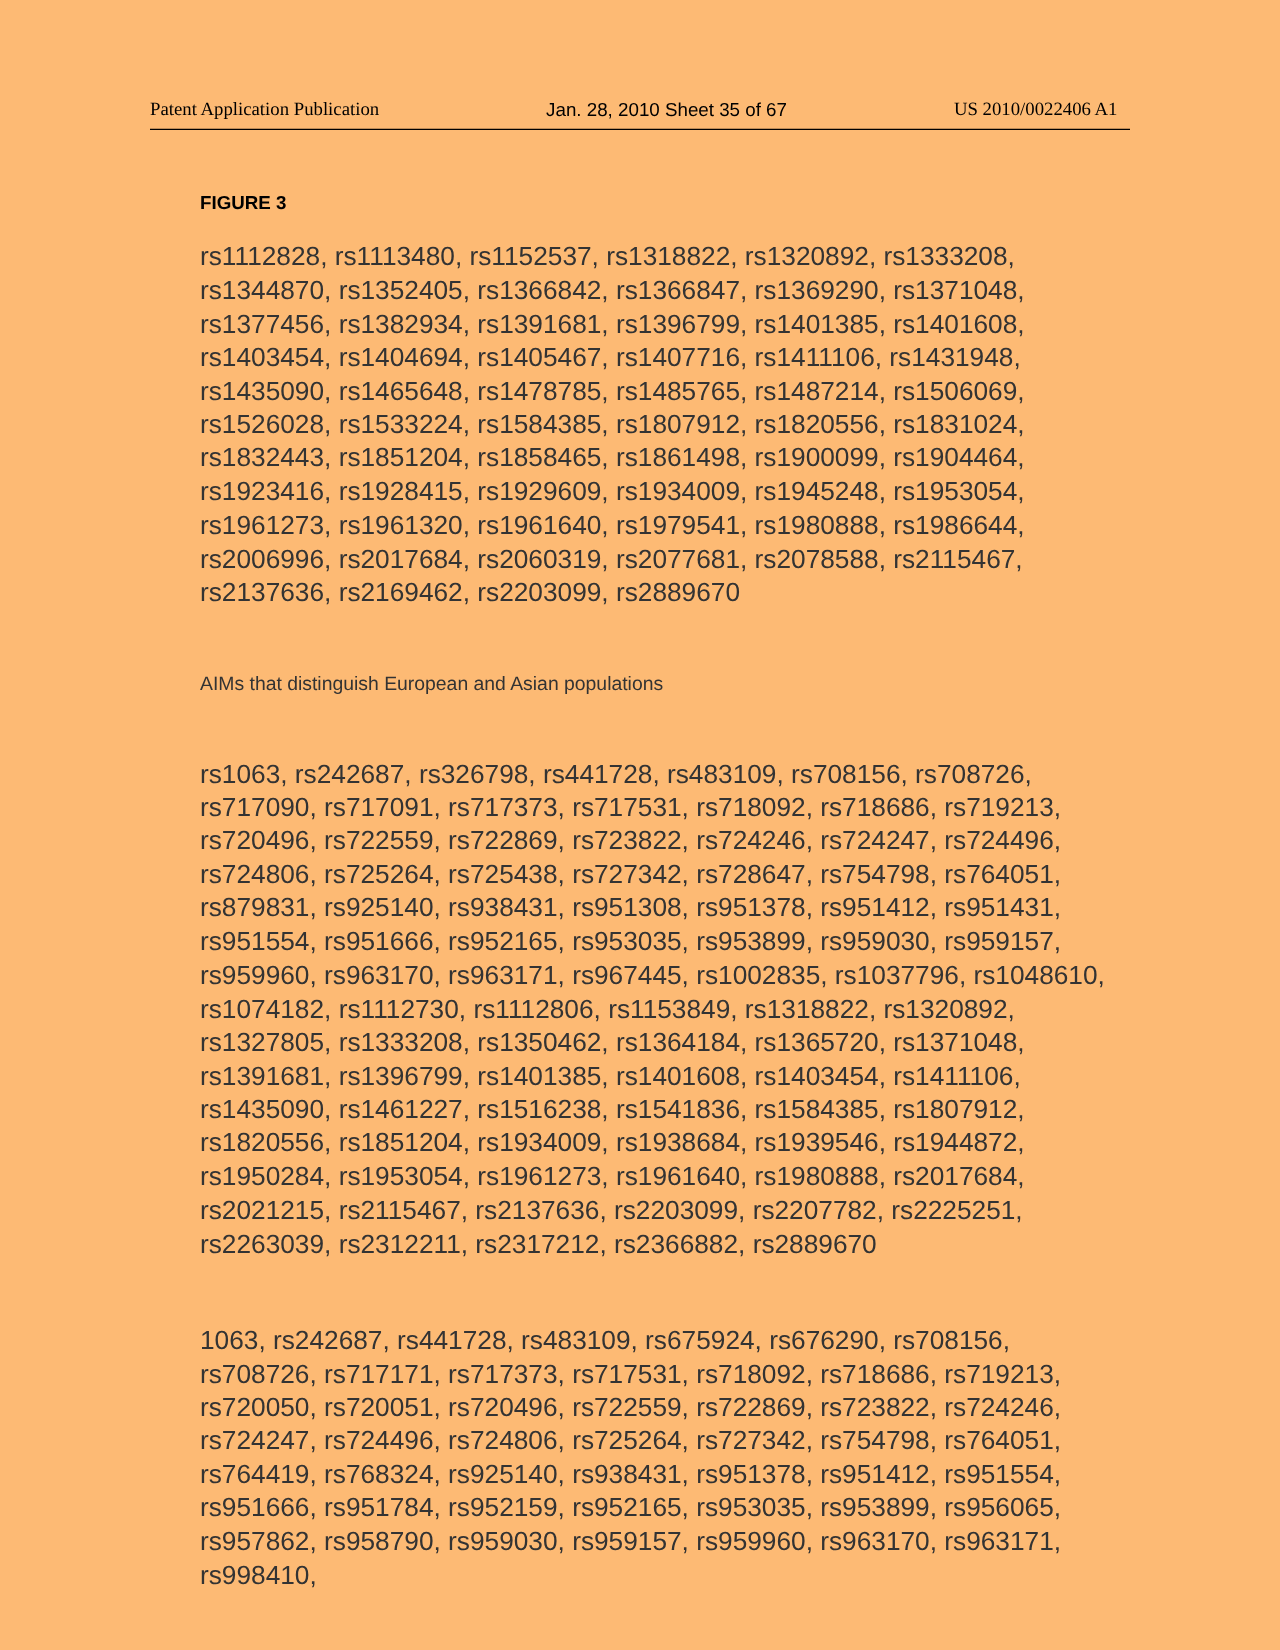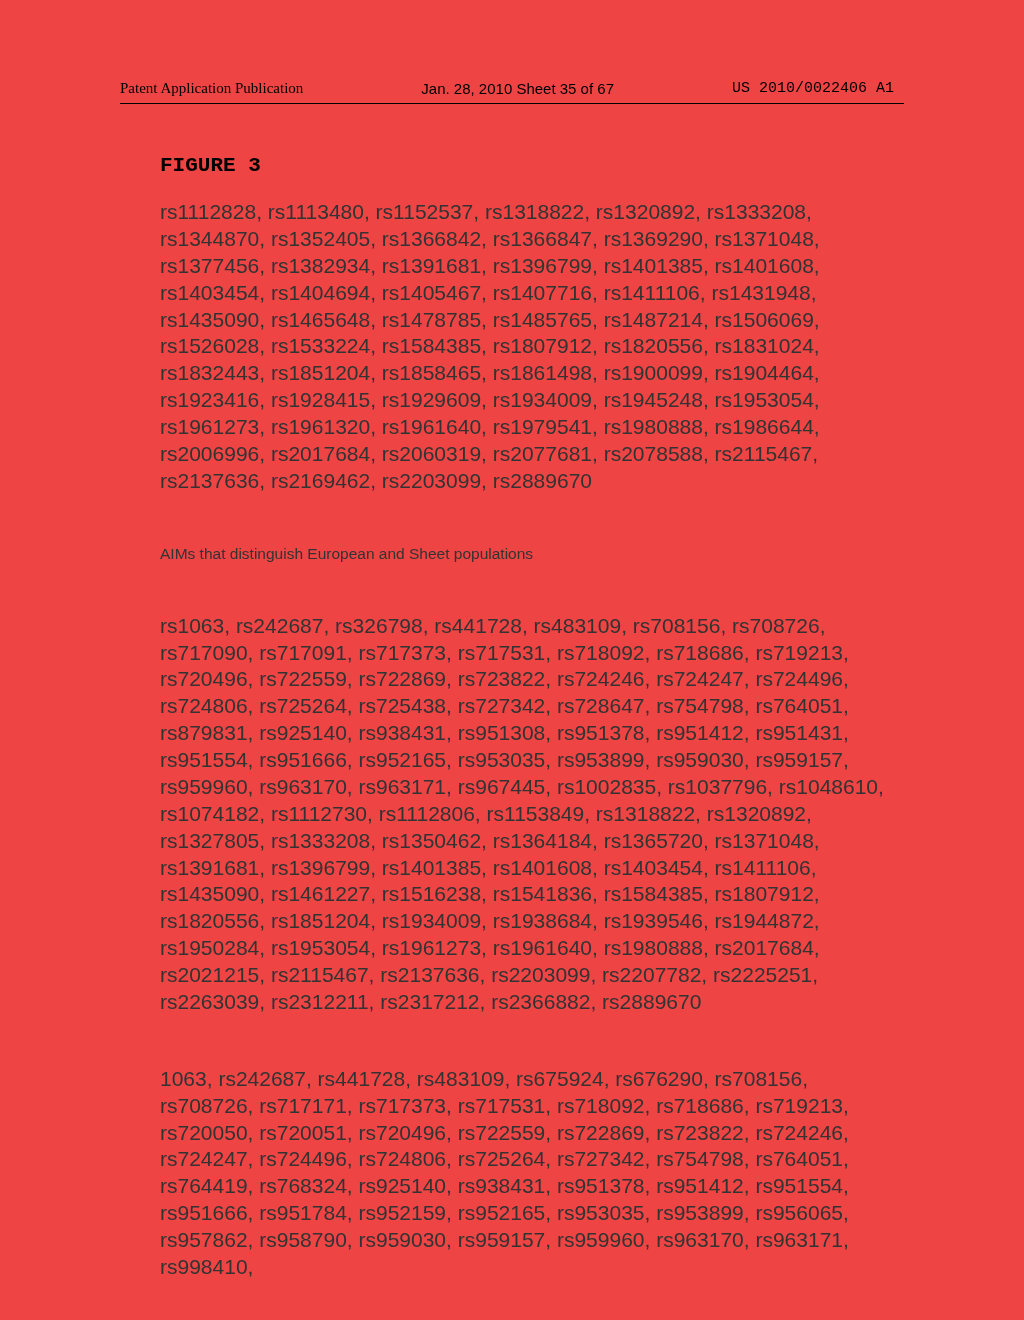--- a/index.html
+++ b/index.html
@@ -4,55 +4,55 @@
   <style>
     body {
       margin: 0;
       padding: 0;
       background: #e8e8e8;
       font-family: Arial, Helvetica, sans-serif;
     }
     .page {
       width: 1024px;
       height: 1320px;
-      background: #ef4444;
+      background: #fdba74;
       margin: 0 auto;
       box-sizing: border-box;
       padding: 80px 60px 60px 60px;
       position: relative;
     }
     .header {
       display: flex;
       justify-content: space-between;
       font-size: 15px;
       padding: 0 70px 0 60px;
       margin-bottom: 6px;
     }
     .header-left {
       font-family: 'Times New Roman', Times, serif;
       font-weight: normal;
     }
     .header-center {
       font-family: Liberation Sans, sans-serif;
     }
     .header-right {
-      font-family: Liberation Mono, monospace;
+      font-family: Liberation Serif, serif;
     }
     .divider {
       border: none;
       border-top: 1.5px solid #000;
       margin: 0 60px 50px 60px;
     }
     .content {
       padding: 0 70px 0 100px;
     }
     .figure-label {
-      font-family: Liberation Mono, monospace;
+      font-family: Liberation Sans, sans-serif;
       font-weight: bold;
-      font-size: 21px;
+      font-size: 15px;
       margin-bottom: 22px;
     }
     .snp-block {
       font-family: Arial, Helvetica, sans-serif;
       font-size: 21px;
       line-height: 1.28;
       color: #333;
       margin-bottom: 50px;
       word-wrap: break-word;
     }
@@ -72,20 +72,20 @@
     <span class="header-center">Jan. 28, 2010  Sheet 35 of 67</span>
     <span class="header-right">US 2010/0022406 A1</span>
   </div>
   <hr class="divider">
 
   <div class="content">
     <div class="figure-label">FIGURE 3</div>
 
     <div class="snp-block">rs1112828, rs1113480, rs1152537, rs1318822, rs1320892, rs1333208, rs1344870, rs1352405, rs1366842, rs1366847, rs1369290, rs1371048, rs1377456, rs1382934, rs1391681, rs1396799, rs1401385, rs1401608, rs1403454, rs1404694, rs1405467, rs1407716, rs1411106, rs1431948, rs1435090, rs1465648, rs1478785, rs1485765, rs1487214, rs1506069, rs1526028, rs1533224, rs1584385, rs1807912, rs1820556, rs1831024, rs1832443, rs1851204, rs1858465, rs1861498, rs1900099, rs1904464, rs1923416, rs1928415, rs1929609, rs1934009, rs1945248, rs1953054, rs1961273, rs1961320, rs1961640, rs1979541, rs1980888, rs1986644, rs2006996, rs2017684, rs2060319, rs2077681, rs2078588, rs2115467, rs2137636, rs2169462, rs2203099, rs2889670</div>
 
-    <div class="section-title">AIMs that distinguish European and Sheet populations</div>
+    <div class="section-title">AIMs that distinguish European and Asian populations</div>
 
     <div class="snp-block">rs1063, rs242687, rs326798, rs441728, rs483109, rs708156, rs708726, rs717090, rs717091, rs717373, rs717531, rs718092, rs718686, rs719213, rs720496, rs722559, rs722869, rs723822, rs724246, rs724247, rs724496, rs724806, rs725264, rs725438, rs727342, rs728647, rs754798, rs764051, rs879831, rs925140, rs938431, rs951308, rs951378, rs951412, rs951431, rs951554, rs951666, rs952165, rs953035, rs953899, rs959030, rs959157, rs959960, rs963170, rs963171, rs967445, rs1002835, rs1037796, rs1048610, rs1074182, rs1112730, rs1112806, rs1153849, rs1318822, rs1320892, rs1327805, rs1333208, rs1350462, rs1364184, rs1365720, rs1371048, rs1391681, rs1396799, rs1401385, rs1401608, rs1403454, rs1411106, rs1435090, rs1461227, rs1516238, rs1541836, rs1584385, rs1807912, rs1820556, rs1851204, rs1934009, rs1938684, rs1939546, rs1944872, rs1950284, rs1953054, rs1961273, rs1961640, rs1980888, rs2017684, rs2021215, rs2115467, rs2137636, rs2203099, rs2207782, rs2225251, rs2263039, rs2312211, rs2317212, rs2366882, rs2889670</div>
 
 
     <div class="snp-block">1063, rs242687, rs441728, rs483109, rs675924, rs676290, rs708156, rs708726, rs717171, rs717373, rs717531, rs718092, rs718686, rs719213, rs720050, rs720051, rs720496, rs722559, rs722869, rs723822, rs724246, rs724247, rs724496, rs724806, rs725264, rs727342, rs754798, rs764051, rs764419, rs768324, rs925140, rs938431, rs951378, rs951412, rs951554, rs951666, rs951784, rs952159, rs952165, rs953035, rs953899, rs956065, rs957862, rs958790, rs959030, rs959157, rs959960, rs963170, rs963171, rs998410,</div>
   </div>
 </div>
 
 </body></html>

